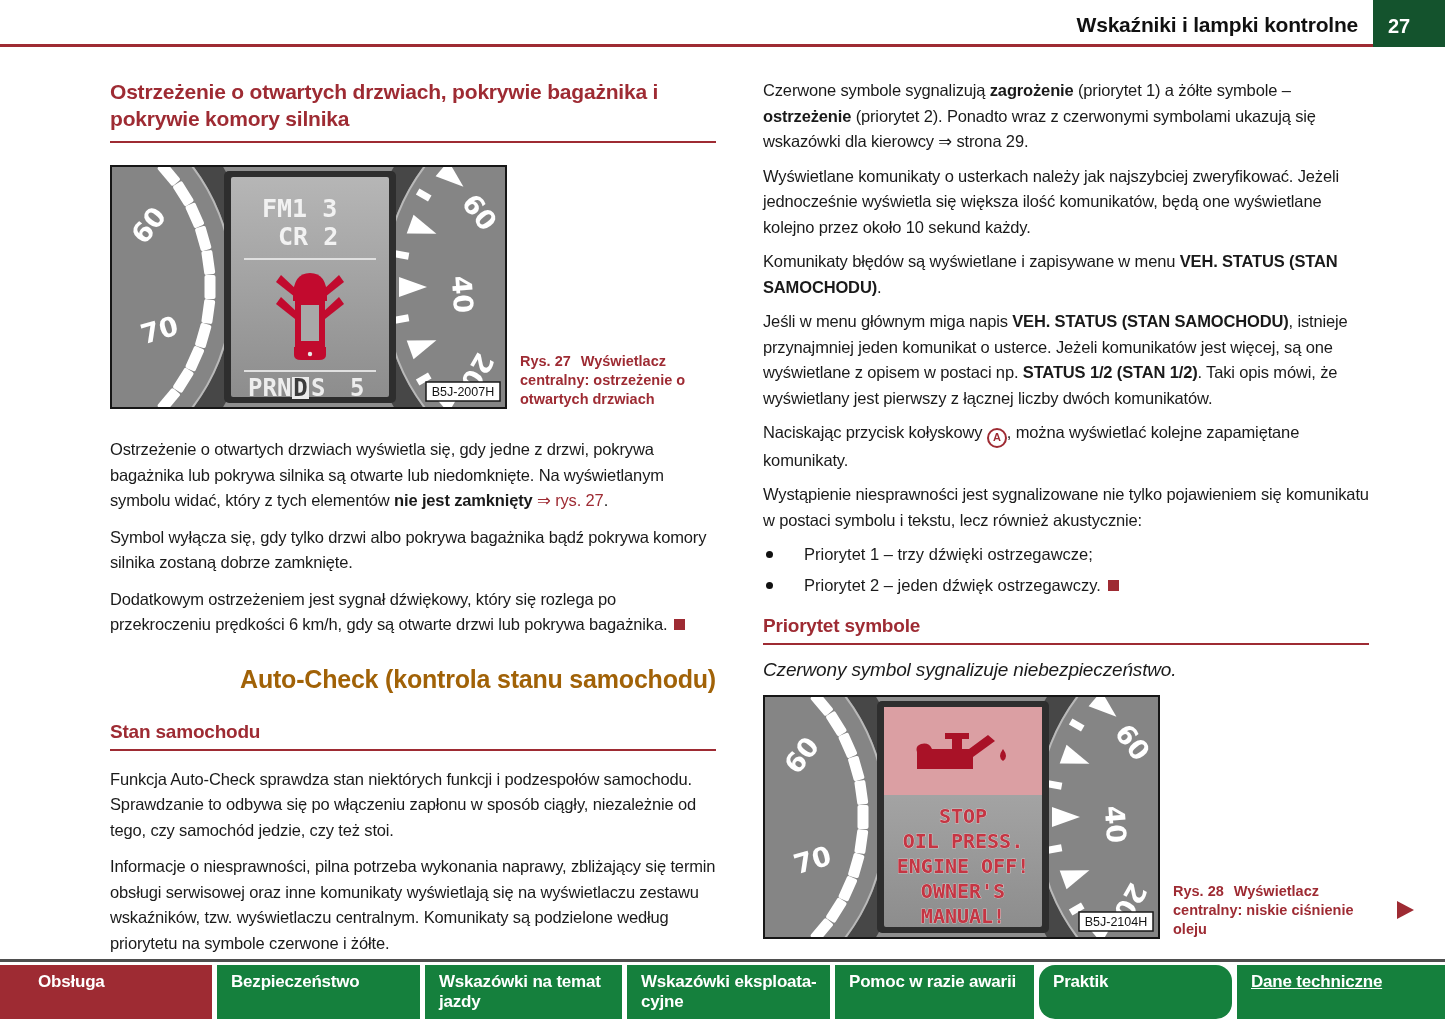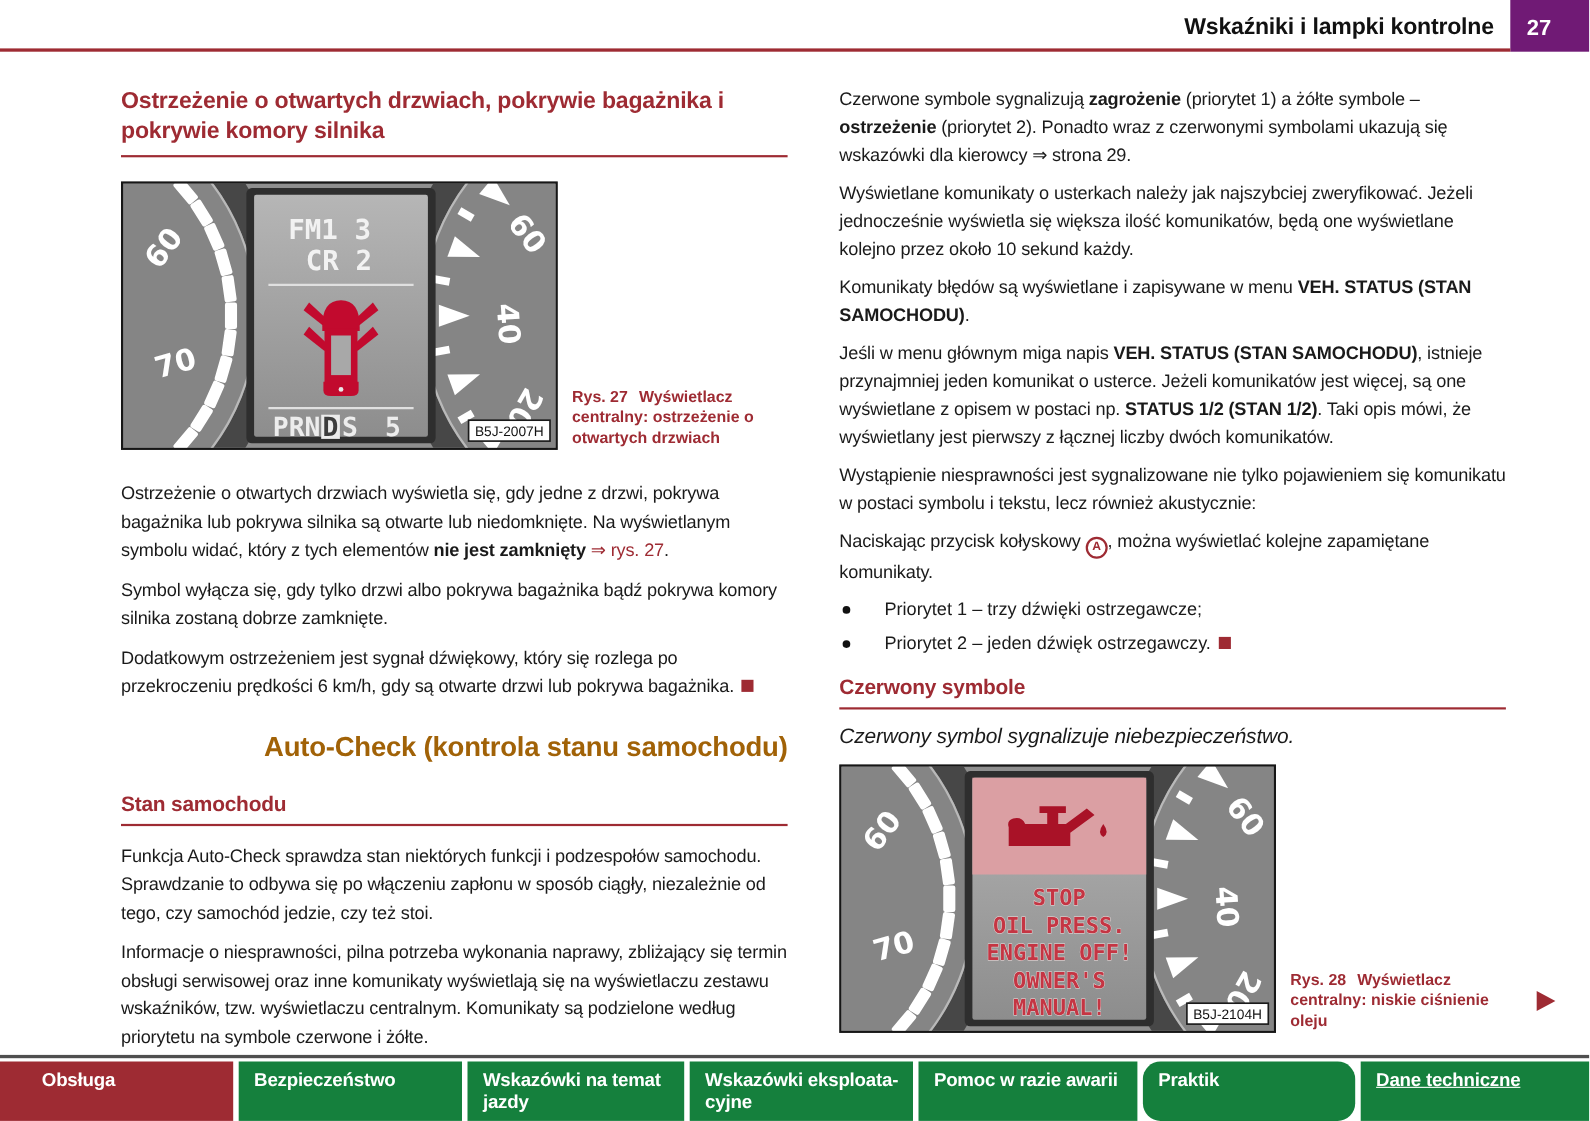--- a/index.html
+++ b/index.html
@@ -2,21 +2,21 @@
 <html><head>
 <meta charset="utf-8">
 <style>
   html,body{margin:0;padding:0;background:#fff;}
   .page{
     position:relative;width:1445px;height:1019px;background:#ffffff;
     font-family:"Liberation Sans","DejaVu Sans",sans-serif;color:#1a1a1a;overflow:hidden;
   }
   
   .hdr-title{position:absolute;top:13px;right:87px;font-size:21px;font-weight:bold;color:#111;letter-spacing:-0.2px;}
-  .hdr-pagebox{position:absolute;top:0;right:0;width:72px;height:47px;background:#701a75;box-sizing:border-box;
+  .hdr-pagebox{position:absolute;top:0;right:0;width:72px;height:47px;background:#14532d;box-sizing:border-box;
     color:#fff;font-size:20px;font-weight:bold;display:flex;align-items:flex-end;padding:0 0 9px 15px;}
   .hdr-rule{position:absolute;top:44px;left:0;width:1373px;height:3px;background:#9E2B33;}
   
   .col{position:absolute;top:78px;width:606px;}
   .col-left{left:110px;}
   .col-right{left:763px;}
   .col p{font-size:16.5px;line-height:25.5px;letter-spacing:-0.15px;margin:0 0 11px 0;}
   .col-right p{margin-bottom:9px;}
   b{font-weight:bold;}
   .ref{color:#9E2B33;}
@@ -169,35 +169,35 @@
 
     <p>Funkcja Auto-Check sprawdza stan niektórych funkcji i podzespołów samochodu. Sprawdzanie to odbywa się po włączeniu zapłonu w sposób ciągły, niezależnie od tego, czy samochód jedzie, czy też stoi.</p>
     <p>Informacje o niesprawności, pilna potrzeba wykonania naprawy, zbliżający się termin obsługi serwisowej oraz inne komunikaty wyświetlają się na wyświetlaczu zestawu wskaźników, tzw. wyświetlaczu centralnym. Komunikaty są podzielone według priorytetu na symbole czerwone i żółte.</p>
   </div>
 
   <div class="col col-right">
     <p><span>Czerwone symbole sygnalizują </span><b>zagrożenie</b><span> (priorytet 1) a żółte symbole – </span><b>ostrzeżenie</b><span> (priorytet 2). Ponadto wraz z czerwonymi symbolami ukazują się wskazówki dla kierowcy ⇒ strona 29.</span></p>
     <p>Wyświetlane komunikaty o usterkach należy jak najszybciej zweryfikować. Jeżeli jednocześnie wyświetla się większa ilość komunikatów, będą one wyświetlane kolejno przez około 10 sekund każdy.</p>
     <p><span>Komunikaty błędów są wyświetlane i zapisywane w menu </span><b>VEH. STATUS (STAN SAMOCHODU)</b><span>.</span></p>
     <p><span>Jeśli w menu głównym miga napis </span><b>VEH. STATUS (STAN SAMOCHODU)</b><span>, istnieje przynajmniej jeden komunikat o usterce. Jeżeli komunikatów jest więcej, są one wyświetlane z opisem w postaci np. </span><b>STATUS 1/2 (STAN 1/2)</b><span>. Taki opis mówi, że wyświetlany jest pierwszy z łącznej liczby dwóch komunikatów.</span></p>
+    <p><span>Naciskając przycisk kołyskowy </span><span class="circA">A</span><span>, można wyświetlać kolejne zapamiętane komunikaty.</span></p>
     <p>Wystąpienie niesprawności jest sygnalizowane nie tylko pojawieniem się komunikatu w postaci symbolu i tekstu, lecz również akustycznie:</p>
-    <p><span>Naciskając przycisk kołyskowy </span><span class="circA">A</span><span>, można wyświetlać kolejne zapamiętane komunikaty.</span></p>
 
     <ul class="bullets">
       <li>
           <span class="dot"></span>
           <span>Priorytet 1 – trzy dźwięki ostrzegawcze;</span>
         </li>
       <li>
           <span class="dot"></span>
           <span><span>Priorytet 2 – jeden dźwięk ostrzegawczy.</span><span class="sq"></span></span>
         </li>
     </ul>
 
-    <div class="h-sub h-sub2">Czerwony symbole</div>
+    <div class="h-sub h-sub2">Priorytet symbole</div>
     <p class="italic-line">Czerwony symbol sygnalizuje niebezpieczeństwo.</p>
 
     <div class="figure-row fig28">
       <svg class="cluster" viewBox="0 0 393 240" xmlns="http://www.w3.org/2000/svg">
         <defs>
           <linearGradient id="disp2" x1="0" y1="0" x2="0" y2="1">
             <stop offset="0" stop-color="#b2b2b2"></stop>
               <stop offset="1" stop-color="#8d8d8d"></stop>
           </linearGradient>
         </defs>

